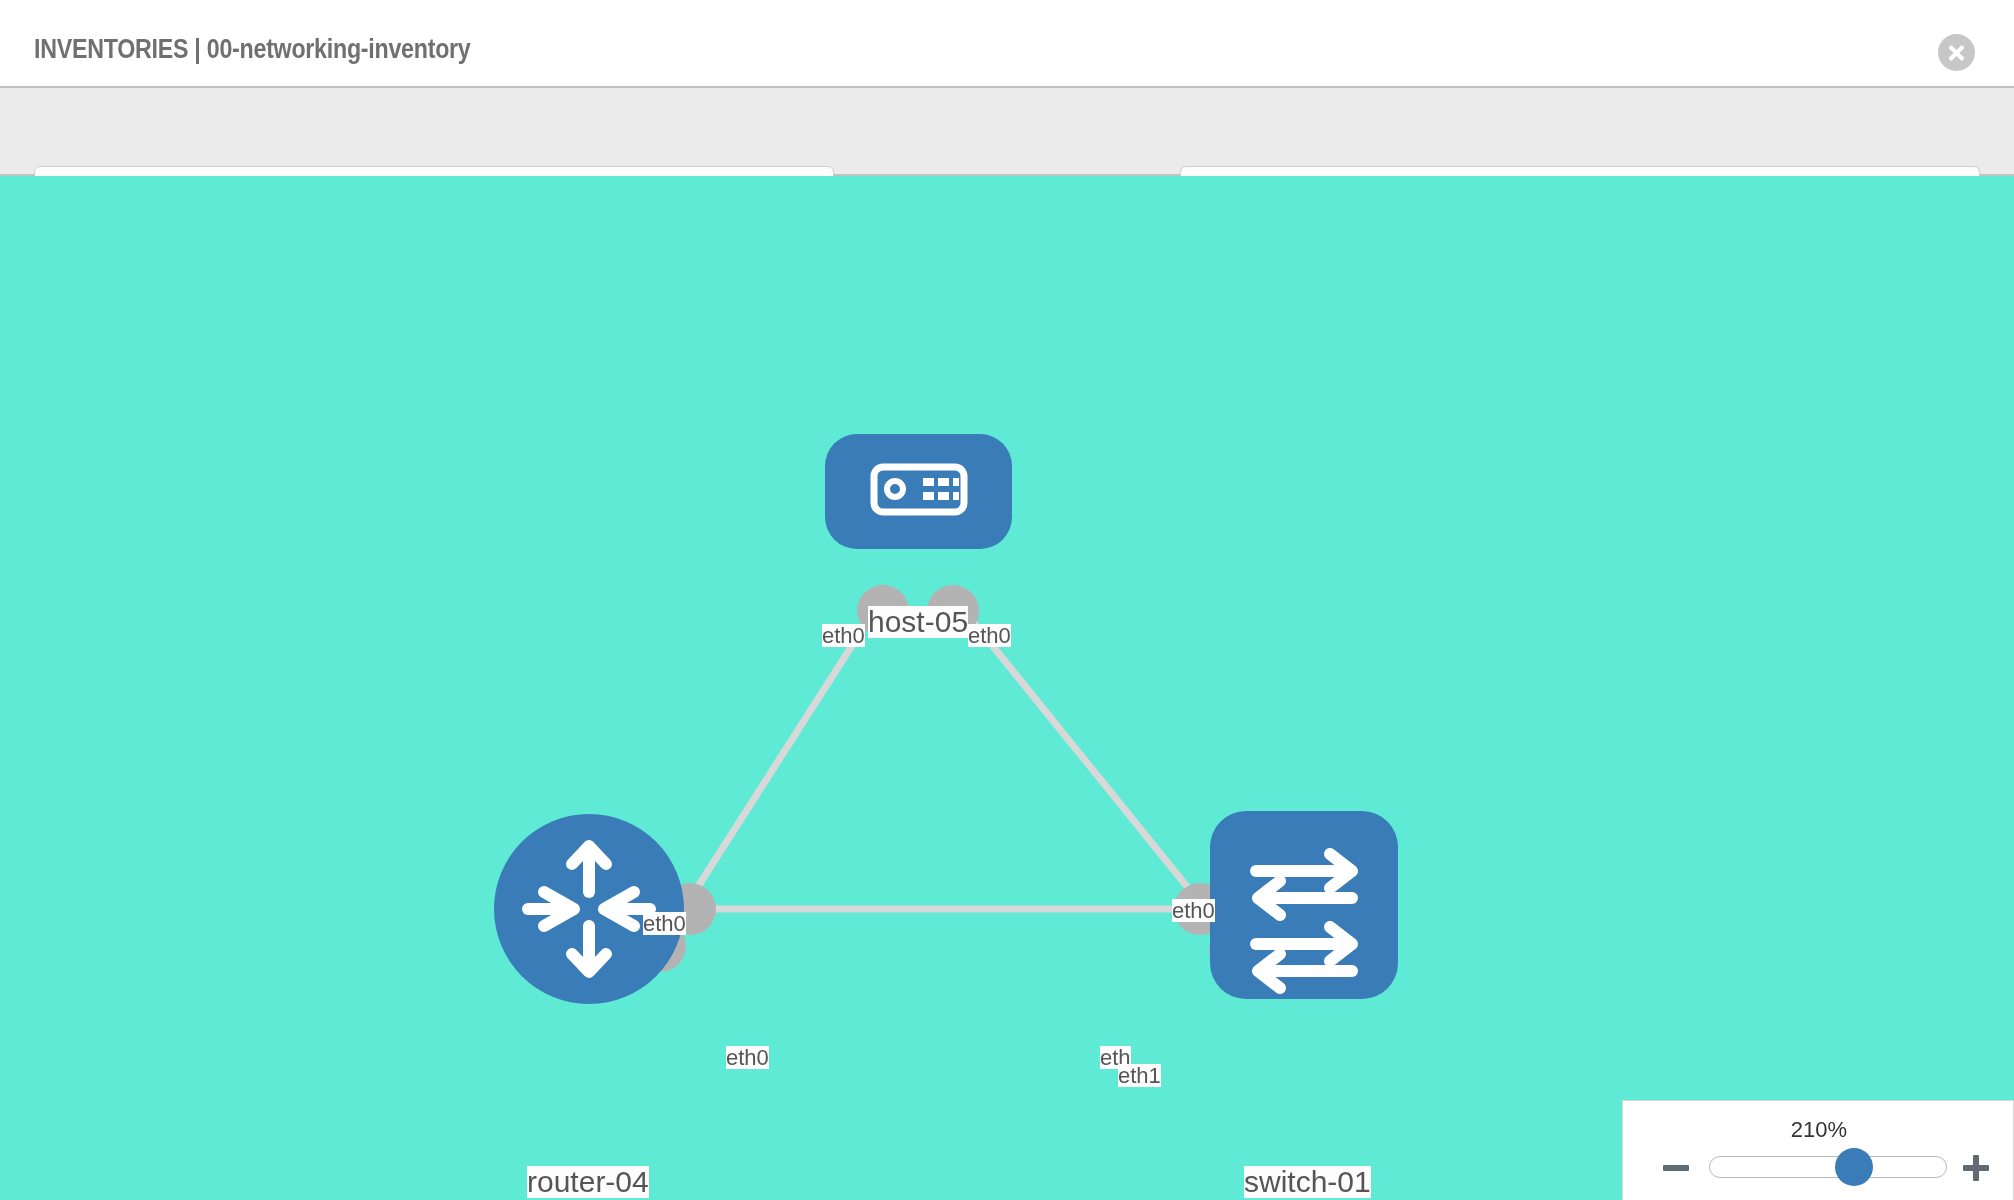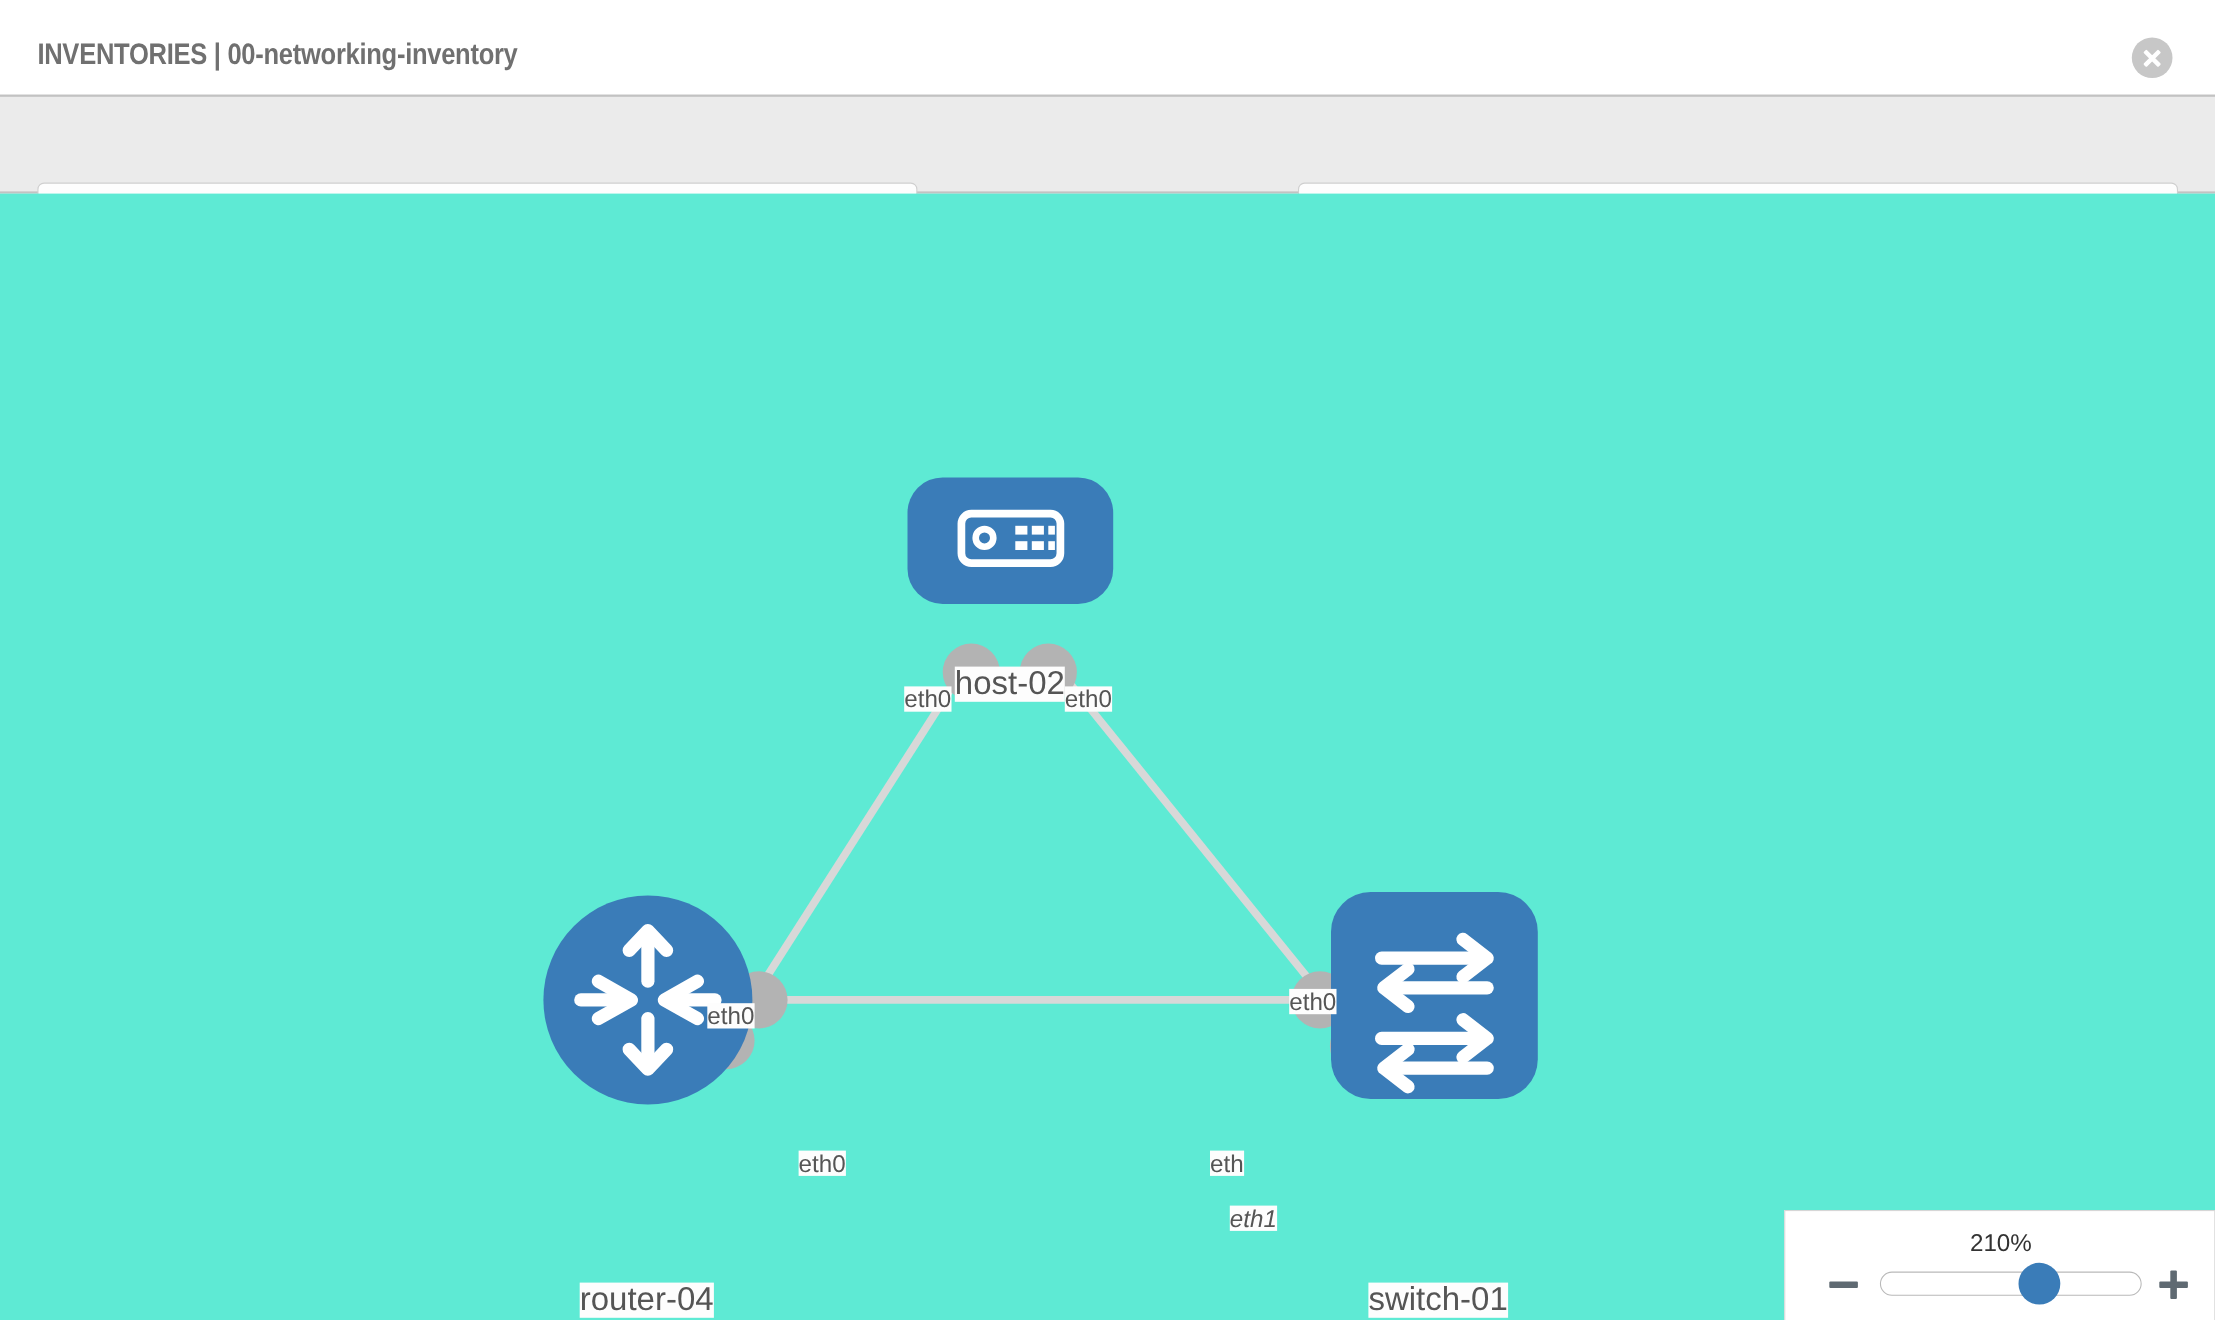--- a/index.html
+++ b/index.html
@@ -238,33 +238,33 @@
           <line x1="1256" y1="768" x2="1348" y2="768"></line>
           <polyline points="1330,751 1352,768 1330,785"></polyline>
           <line x1="1352" y1="795" x2="1262" y2="795"></line>
           <polyline points="1280,778 1258,795 1280,812"></polyline>
         </g>
       </g>
     </svg>
 
     <span class="node-label label-small" style="left:822px; top:448px;">eth0</span>
 
-    <span class="node-label label-big" style="left:868px; top:430px;">host-02</span>
+    <span class="node-label label-big" style="left:868px; top:430px;">host-05</span>
 
     <span class="node-label label-small" style="left:968px; top:448px;">eth0</span>
 
     <span class="node-label label-small" style="left:643px; top:736px;">eth0</span>
 
     <span class="node-label label-small" style="left:1172px; top:723px;">eth0</span>
 
     <span class="node-label label-small" style="left:726px; top:870px;">eth0</span>
 
     <span class="node-label label-small" style="left:1100px; top:870px;">eth</span>
 
-    <span class="node-label label-small" style="left:1118px; top:920px;font-style:italic;">eth1</span>
+    <span class="node-label label-small" style="left:1118px; top:888px;">eth1</span>
 
     <span class="node-label label-big" style="left:527px; top:990px;">router-04</span>
 
     <span class="node-label label-big" style="left:1244px; top:990px;">switch-01</span>
   </div>
 
   <div class="zoom-panel">
     <div class="zoom-value">210%</div>
     <div class="zoom-minus"></div>
     <div class="zoom-track"></div>

